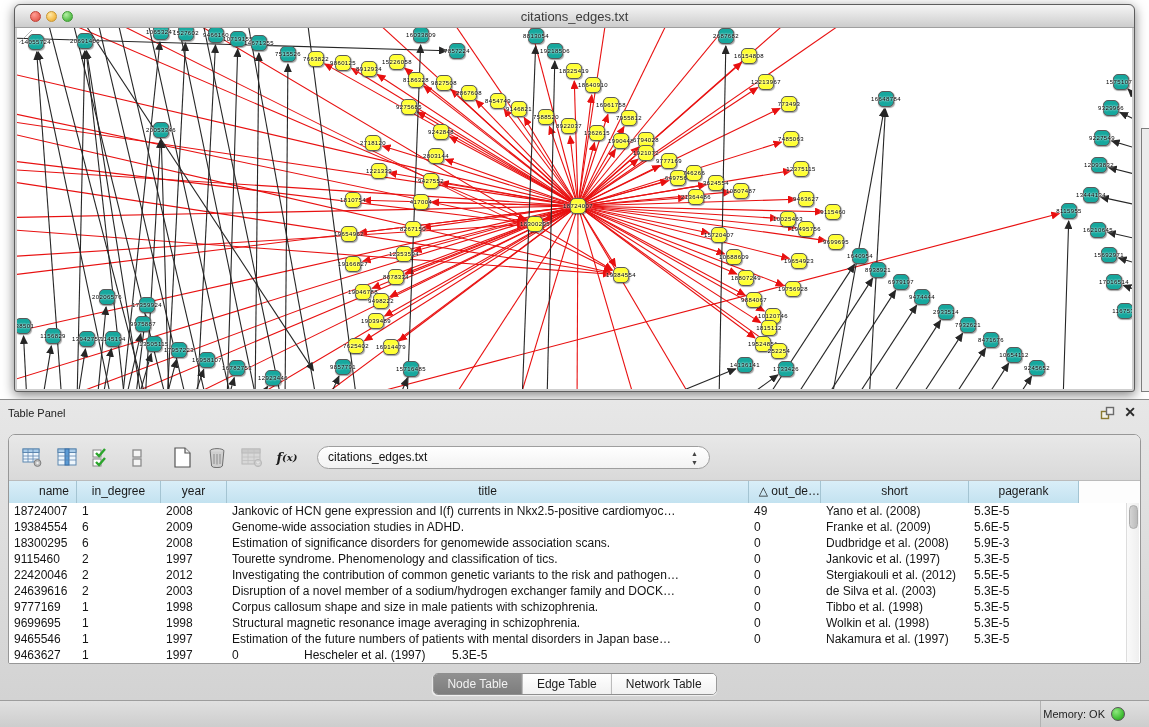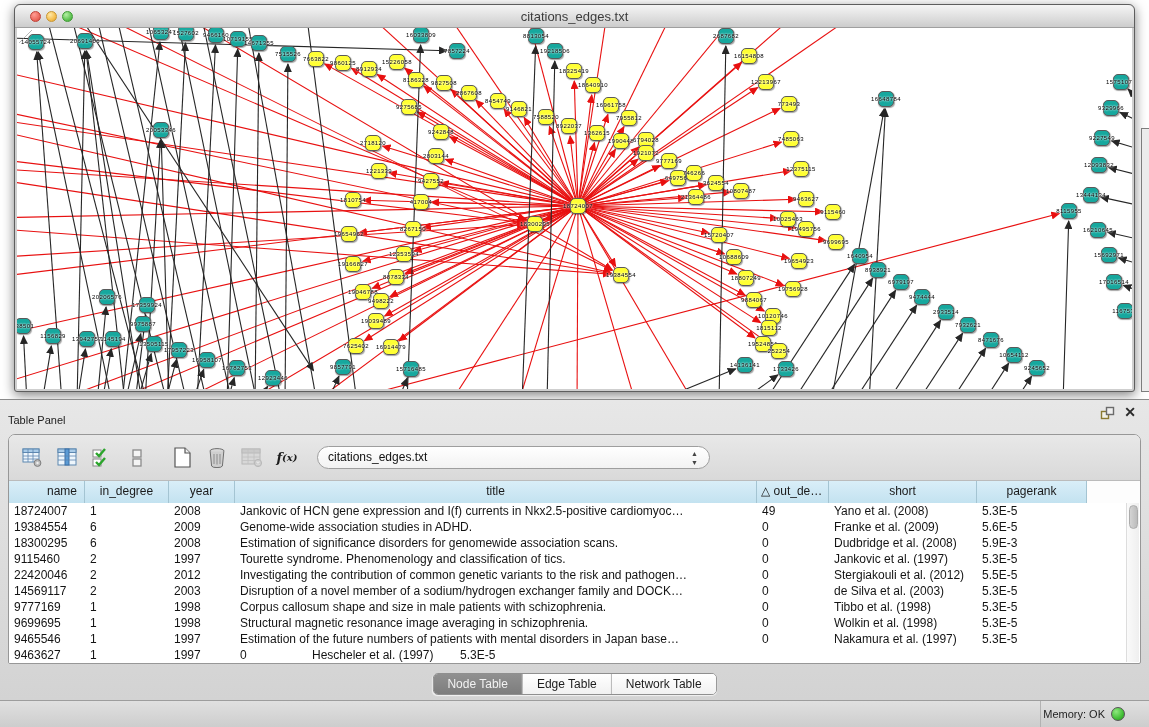--- a/index.html
+++ b/index.html
@@ -32,21 +32,21 @@
     text-shadow:0 0 2px #fff,0 0 2px #fff; }
   .grip { position:absolute; right:2px; bottom:2px; width:16px; height:16px; opacity:.6; }
 
   .right-sliver { position:absolute; left:1141px; top:128px; width:8px; height:264px;
     background:#ececec; border:1px solid #7d7d7d; border-right:none; }
 
   
   .table-panel { position:absolute; left:0; top:399px; width:1149px; height:301px;
     background:linear-gradient(180deg,#e7e7e7,#d3d3d3); border-top:1px solid #8a8a8a; }
   .panel-head { position:absolute; left:0; top:0; right:0; height:27px; }
-  .panel-title { position:absolute; left:8px; top:14px; font-size:11px; color:#222; }
+  .panel-title { position:absolute; left:8px; top:7px; font-size:11px; color:#222; }
   .float-btn { position:absolute; right:34px; top:6px; width:15px; height:15px; cursor:default; }
   .close-btn { position:absolute; right:13px; top:4px; font-size:14px; font-weight:bold; color:#2b2b2b; }
 
   .tbl-box { position:absolute; left:8px; top:34px; width:1133px; height:230px;
     border:1px solid #979797; border-radius:7px 7px 2px 2px; background:#fff; overflow:hidden; }
   .tools { position:absolute; left:0; top:0; right:0; height:46px;
     background:linear-gradient(180deg,#e8e8e8,#d9d9d9); border-bottom:1px solid #bbb;
     display:flex; align-items:center; gap:13px; padding-left:12px; }
   .tool { width:22px; height:22px; display:flex; align-items:center; justify-content:center; }
   .fx { font-family:"DejaVu Serif", serif; font-style:italic; font-weight:bold; font-size:13px; color:#1c1c1c; }
@@ -54,22 +54,22 @@
     border:1px solid #9e9e9e; border-radius:12px; position:relative;
     font-size:12px; color:#111; line-height:21px; padding-left:10px; }
   .combo .arrows { position:absolute; right:11px; top:2px; font-size:7px; line-height:9px; color:#444; text-align:center; }
 
   .grid-head { position:absolute; left:0; top:46px; right:0; height:22px; display:flex;
     background:#cfe9f5; border-bottom:1px solid #9dbecd; }
   .th { height:22px; line-height:21px; font-size:12px; color:#1a1a1a; text-align:center;
     background:linear-gradient(180deg,#d9eef8,#c3e2f0); border-right:1px solid #a4c4d2;
     overflow:hidden; white-space:nowrap; flex:0 0 auto; }
   .th.filler { background:#fdfdfd; border-right:none; flex:1 1 auto; }
-  .c0{width:76px} .c1{width:84px} .c2{width:66px} .c3{width:522px} .c4{width:72px} .c5{width:148px} .c6{width:110px}
-  .th.c0{text-align:right; padding-right:7px;} .th.c4{text-align:left; padding-left:4px;}
+  .c0{width:68px} .c1{width:84px} .c2{width:66px} .c3{width:522px} .c4{width:72px} .c5{width:148px} .c6{width:110px}
+  .th.c0{text-align:right; padding-right:7px;} .th.c4{text-align:right; padding-left:4px;}
   .grid-body { position:absolute; left:0; top:68px; right:14px; bottom:0; background:#fff; overflow:hidden; }
   .tr { display:flex; height:16px; line-height:16px; }
   .td { font-size:12px; color:#141414; padding-left:5px; white-space:nowrap; overflow:hidden;
     text-overflow:ellipsis; flex:0 0 auto; }
   .vscroll { position:absolute; right:1px; top:68px; width:13px; bottom:1px;
     background:linear-gradient(90deg,#fafafa,#efefef); border-left:1px solid #ddd; }
   .vthumb { position:absolute; left:2px; top:2px; width:9px; height:24px; border-radius:5px;
     background:linear-gradient(90deg,#d4d4d4,#bcbcbc); border:1px solid #ababab; }
 
   .seg-tabs { position:absolute; left:50%; transform:translateX(-50%); top:273px; height:22px;
@@ -755,21 +755,21 @@
         <div class="tr">
           <div class="td c0">22420046</div>
           <div class="td c1">2</div>
           <div class="td c2">2012</div>
           <div class="td c3">Investigating the contribution of common genetic variants to the risk and pathogen…</div>
           <div class="td c4">0</div>
           <div class="td c5">Stergiakouli et al. (2012)</div>
           <div class="td c6">5.5E-5</div>
         </div>
         <div class="tr">
-          <div class="td c0">14569117</div>
+          <div class="td c0">24639616</div>
           <div class="td c1">2</div>
           <div class="td c2">2003</div>
           <div class="td c3">Disruption of a novel member of a sodium/hydrogen exchanger family and DOCK…</div>
           <div class="td c4">0</div>
           <div class="td c5">de Silva et al. (2003)</div>
           <div class="td c6">5.3E-5</div>
         </div>
         <div class="tr">
           <div class="td c0">9777169</div>
           <div class="td c1">1</div>

